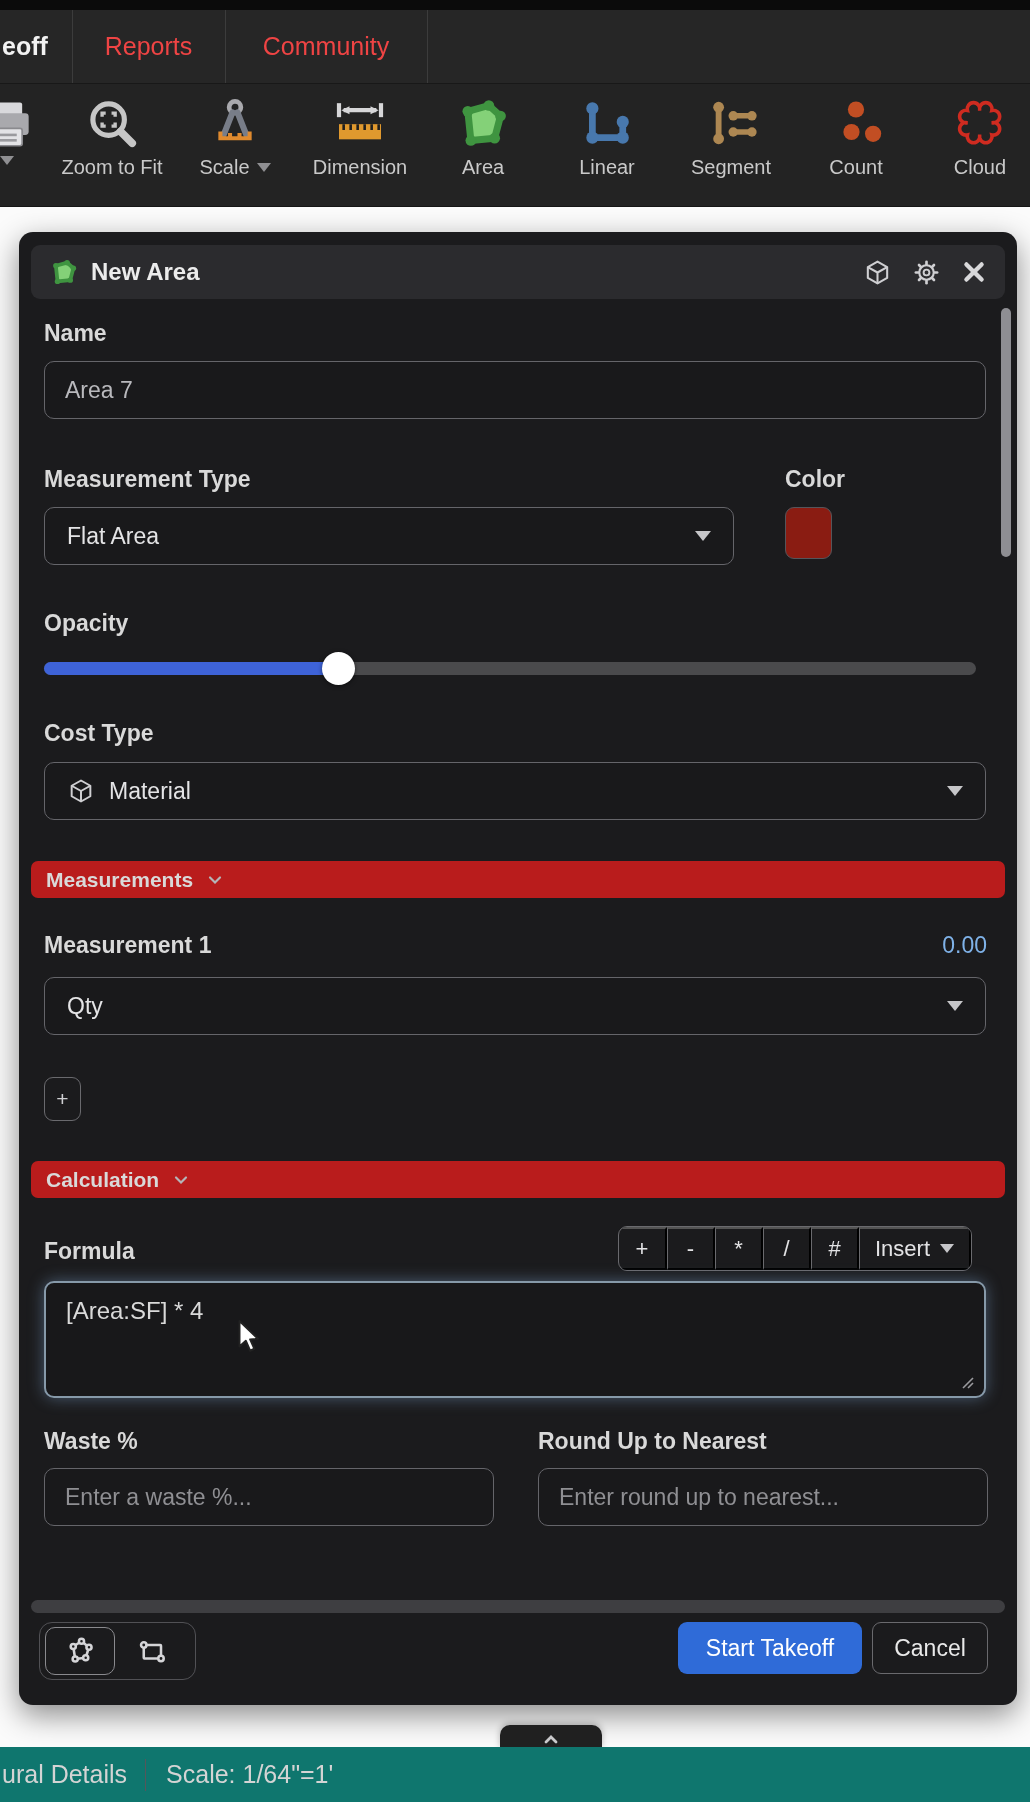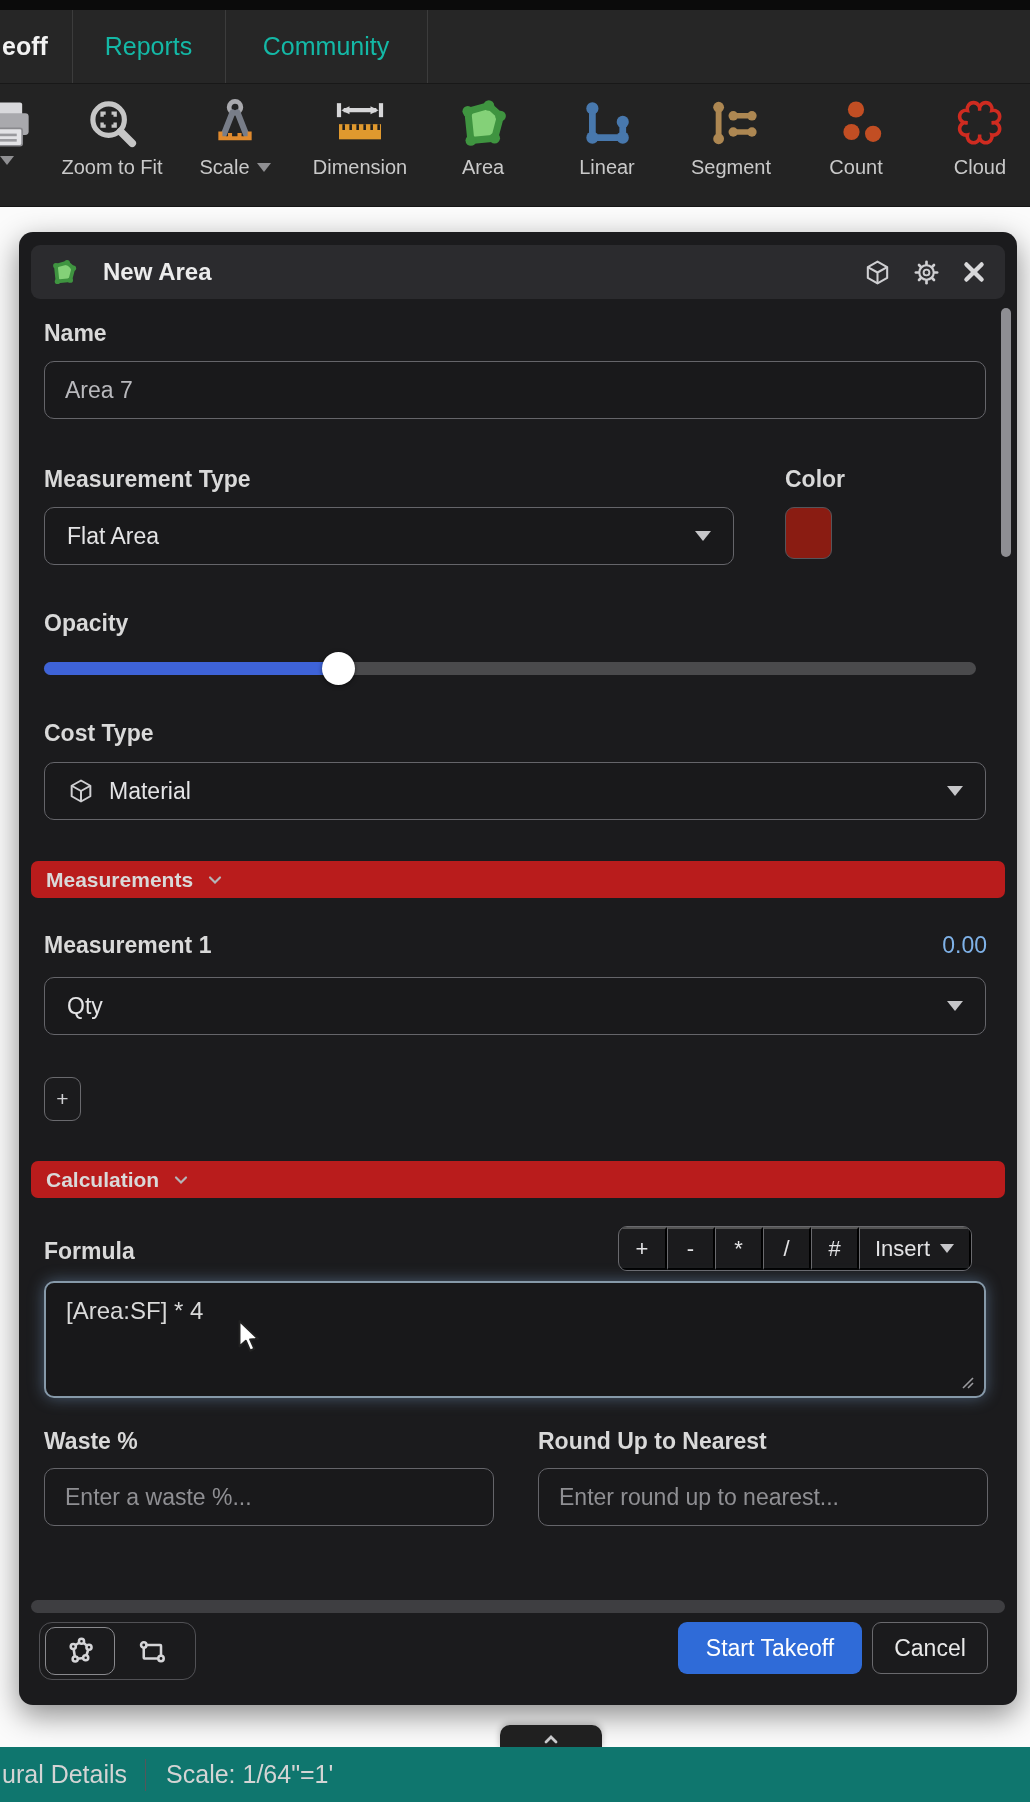--- a/index.html
+++ b/index.html
@@ -3,40 +3,40 @@
 <meta charset="utf-8">
 <style>
   * { margin:0; padding:0; box-sizing:border-box; }
   body { background:#555; font-family:"Liberation Sans", sans-serif; }
   .screen { position:relative; width:1030px; height:1802px; background:#fbfbfb; overflow:hidden; }
 
   
   .top-strip { position:absolute; left:0; top:0; width:1030px; height:10px; background:#0b0b0b; }
   .tabbar { position:absolute; left:0; top:10px; width:1030px; height:73px; background:#262626; }
   .tab { position:absolute; top:0; height:73px; display:flex; align-items:center; justify-content:center;
-         font-size:25px; color:#14b8a6; }
+         font-size:25px; color:#ef4444; }
   .tab.active { color:#f2f2f2; font-weight:bold; justify-content:flex-start; padding-left:2px; }
   .tab-sep { position:absolute; top:0; width:1px; height:73px; background:#3c3c3c; }
 
   .toolbar { position:absolute; left:0; top:83px; width:1030px; height:124px; background:#232323;
              border-top:1px solid #181818; border-bottom:1px solid #161616; }
   .tool { position:absolute; top:8px; width:130px; height:108px; display:flex; flex-direction:column;
           align-items:center; justify-content:flex-start; }
   .tool .ticon { height:62px; display:flex; align-items:center; justify-content:center; }
   .tool .tlabel { font-size:20px; color:#c9c9c9; margin-top:2px; white-space:nowrap;
                   display:flex; align-items:center; gap:7px; }
   .caret-sm { width:0; height:0; border-left:7px solid transparent; border-right:7px solid transparent;
               border-top:9px solid #8f8f92; display:inline-block; }
 
   
   .dialog { position:absolute; left:19px; top:232px; width:998px; height:1473px; background:#1b1b1d;
             border-radius:14px; box-shadow:0 10px 30px rgba(0,0,0,.45); }
   .dlg-header { position:absolute; left:12px; top:13px; width:974px; height:54px; background:#2b2b2e;
                 border-radius:9px; display:flex; align-items:center; padding:0 18px; }
-  .dlg-title { font-size:24px; font-weight:bold; color:#ececec; margin-left:24px; }
+  .dlg-title { font-size:24px; font-weight:bold; color:#ececec; margin-left:12px; }
   .hdr-icons { margin-left:auto; display:flex; align-items:center; gap:20px; }
   .scroll-thumb { position:absolute; right:6px; top:76px; width:10px; height:249px; background:#8e8e93; border-radius:5px; }
 
   .fld-label { position:absolute; font-size:23px; font-weight:bold; color:#d9d9d9; white-space:nowrap; }
   .tinput { position:absolute; background:#19191b; border:1.5px solid #65656a; border-radius:10px;
             color:#b9b9bd; font-size:23px; font-family:"Liberation Sans",sans-serif; padding:12px 20px; outline:none; }
   .tinput::placeholder { color:#8f8f93; }
   .selectbox { position:absolute; background:#19191b; border:1.5px solid #65656a; border-radius:10px;
                display:flex; align-items:center; padding:0 22px; color:#e4e4e6; font-size:23px; cursor:default; }
   .selectbox .sel-caret { margin-left:auto; width:0; height:0; border-left:8px solid transparent;

